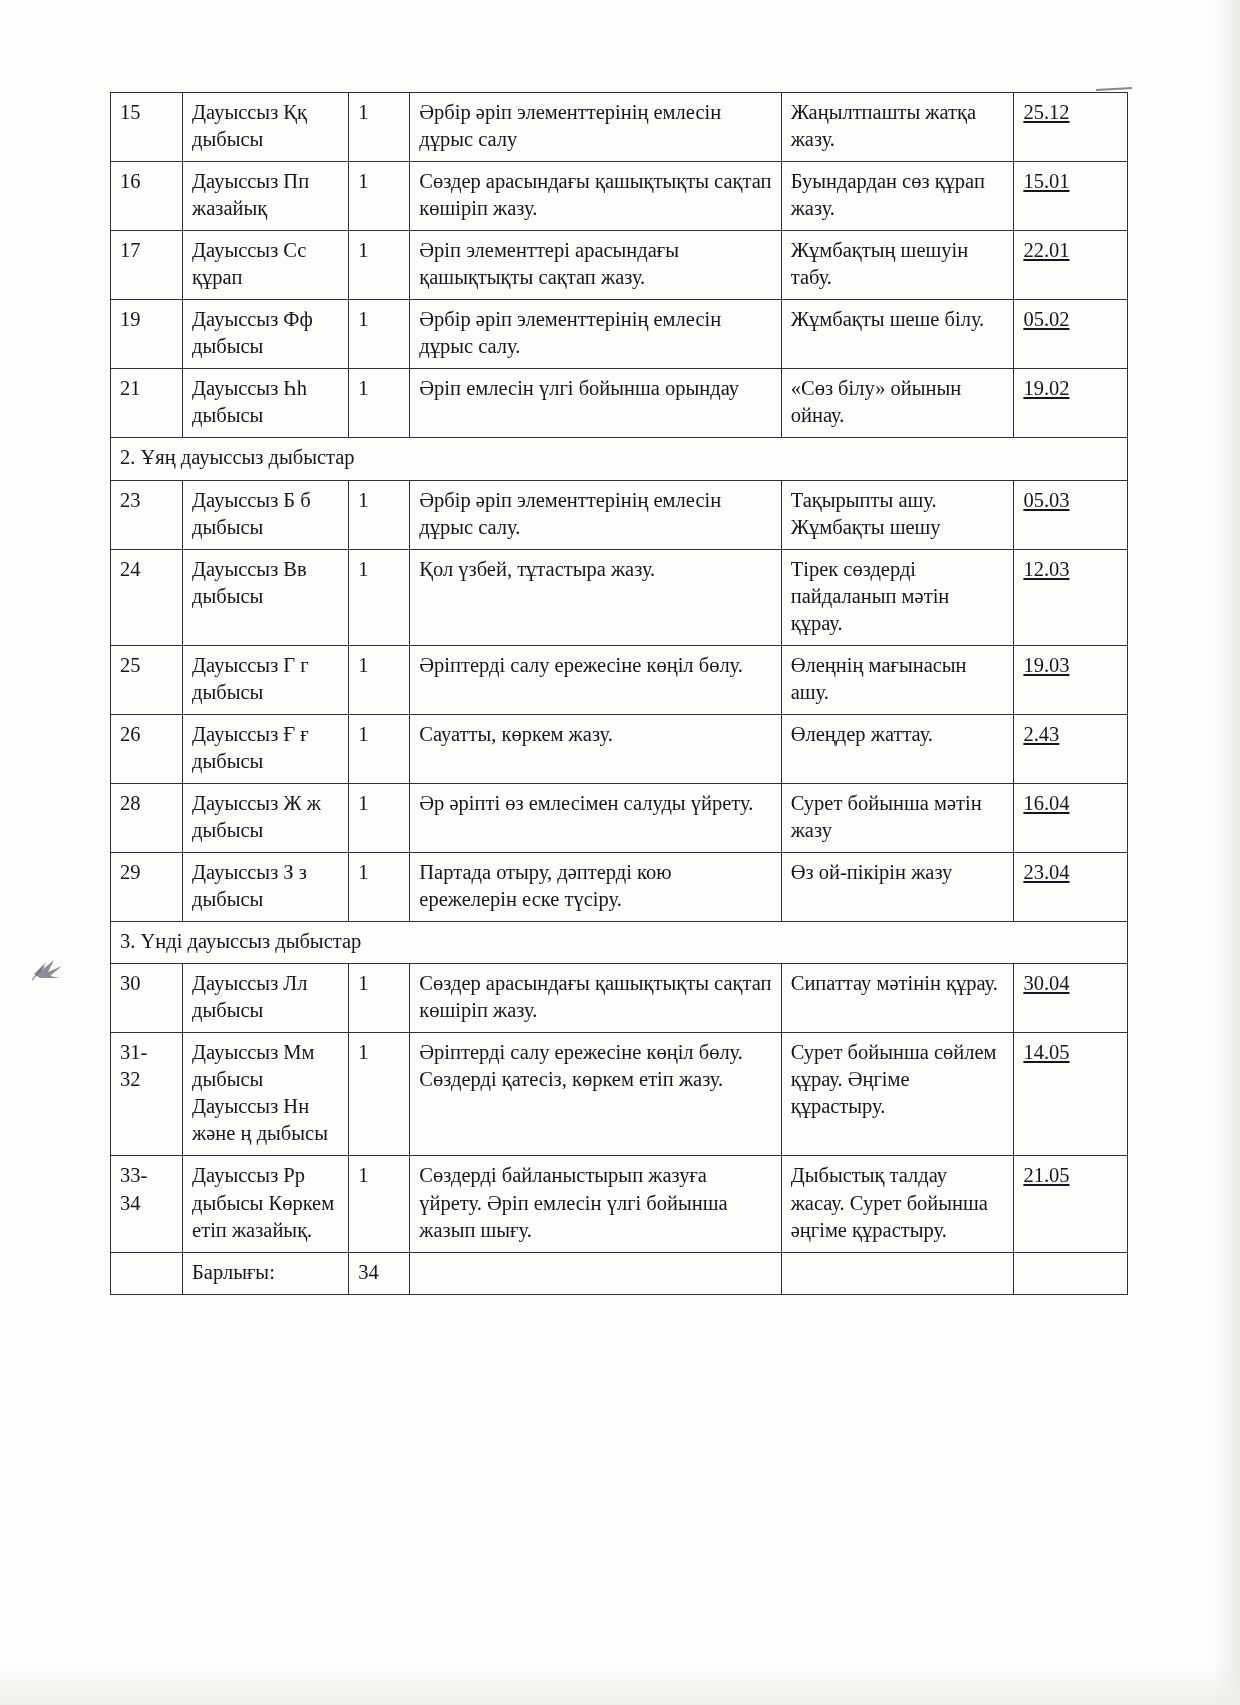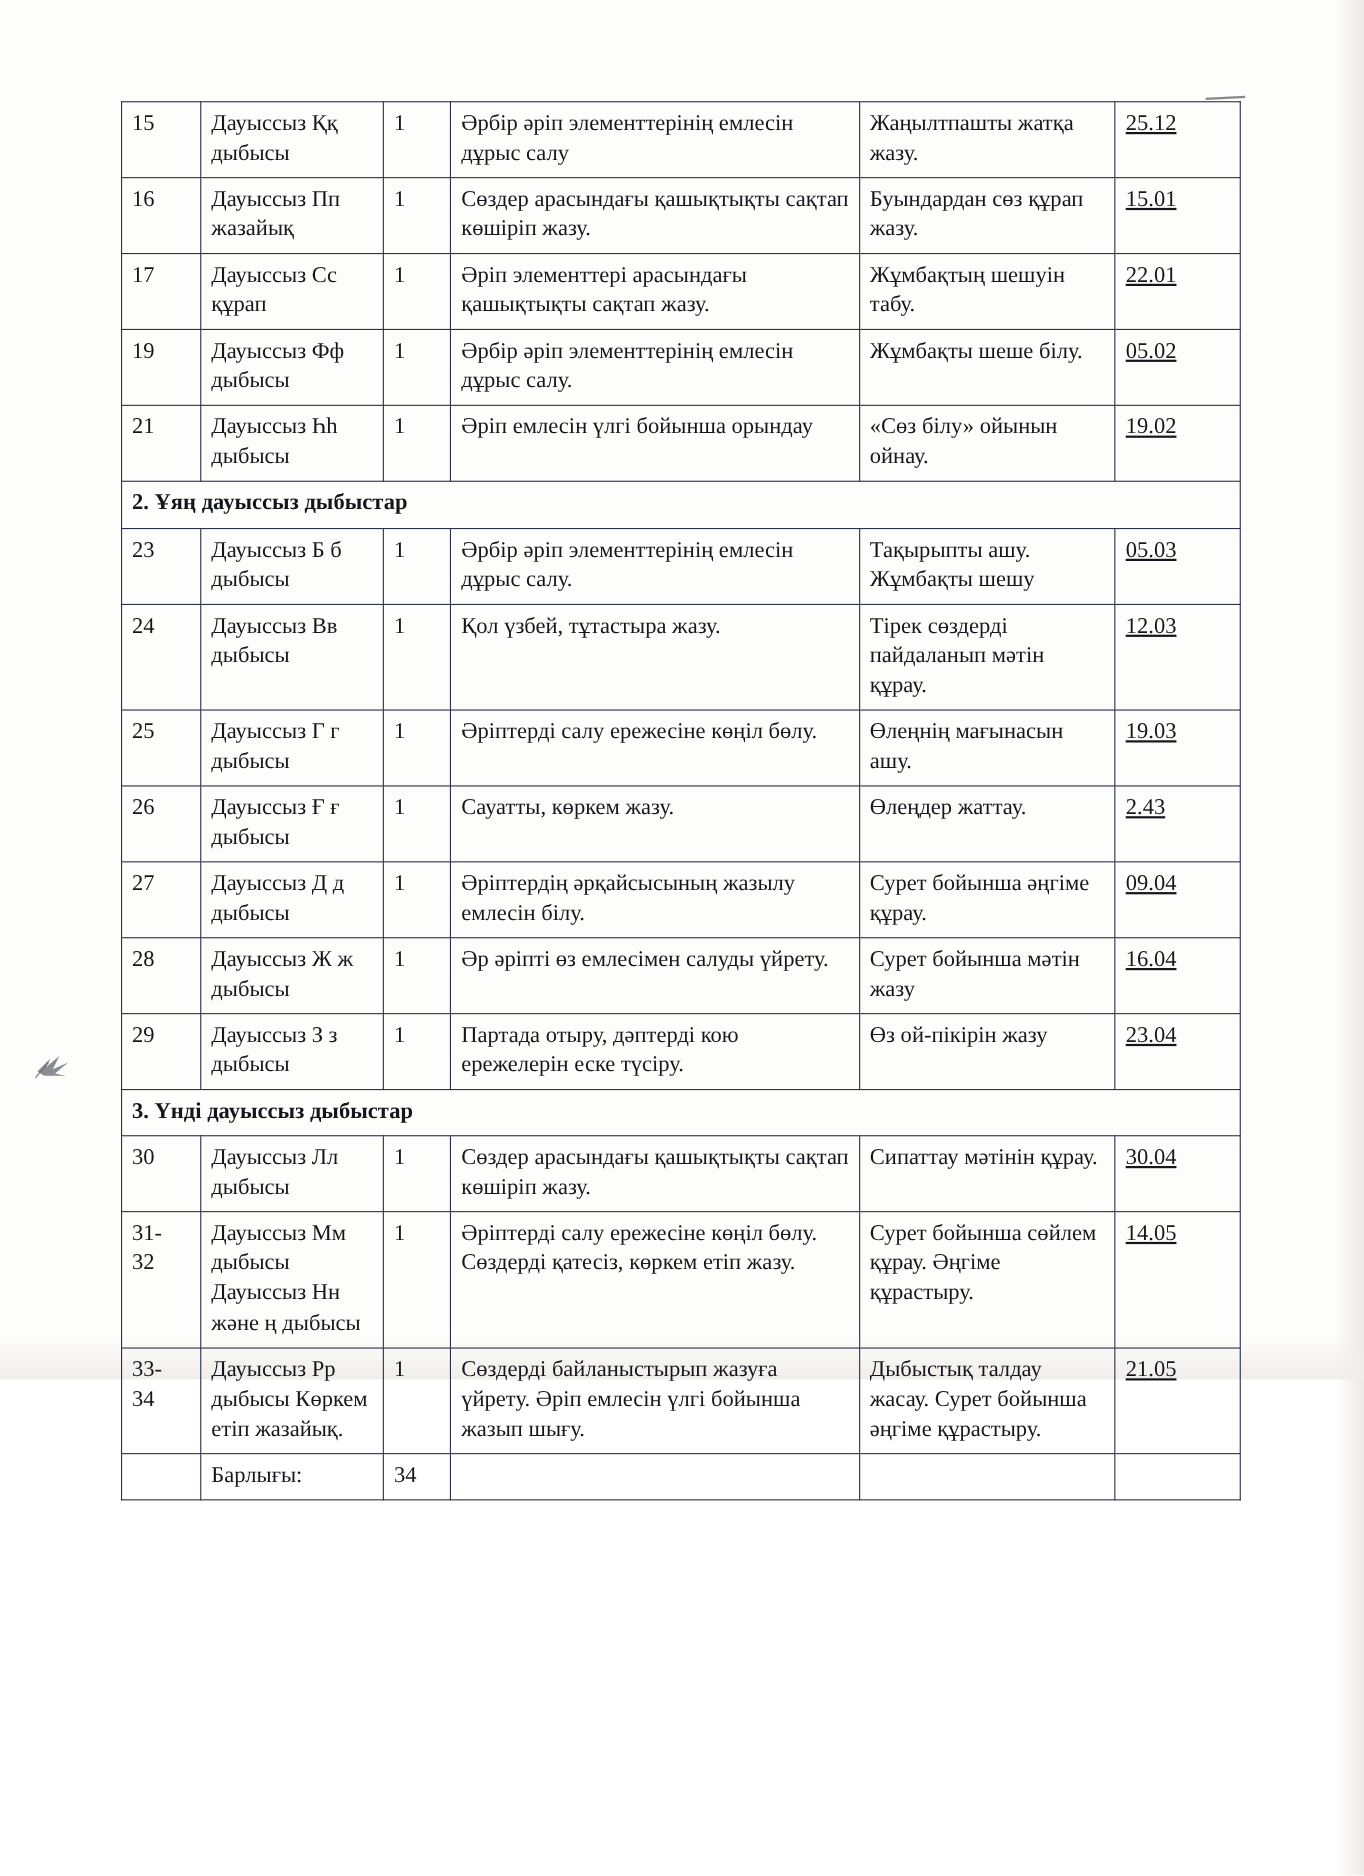--- a/index.html
+++ b/index.html
@@ -12,21 +12,21 @@
     height: 1705px;
     position: relative;
     font-family: "Liberation Serif", serif;
     color: #15161c;
     overflow: hidden;
   }
   .page {
     position: absolute;
     top: 0; left: 0;
     width: 1240px;
-    height: 1254px;
+    height: 1705px;
     background: #fdfdfb;
   }
   
   .scan-edge-right {
     position: absolute;
     top: 0; right: 0;
     width: 26px; height: 1705px;
     background: linear-gradient(to left, #eceae6 0%, rgba(255,255,255,0) 100%);
     pointer-events: none;
   }
@@ -72,21 +72,21 @@
   col.c-topic { width: 152px; }
   col.c-hrs   { width: 56px; }
   col.c-aim   { width: 340px; }
   col.c-task  { width: 213px; }
   col.c-date  { width: 104px; }
 
   td.num  { text-align: left; padding-left: 12px; }
   td.hrs  { text-align: left; padding-left: 14px; }
   td.date { text-align: left; padding-left: 12px; text-decoration: underline; }
   td.section {
-    font-weight: bold;
+    font-weight: normal;
     padding: 10px 8px 12px 66px;
   }
   .nowrap-cell { white-space: pre-line; }
 </style>
 </head>
 <body>
 
 <div class="page">
   <div class="scan-edge-right"></div>
   <div class="scan-edge-bottom"></div>
@@ -175,28 +175,20 @@
         </tr>
         <tr>
           <td class="num nowrap-cell">26</td>
           <td class="nowrap-cell">Дауыссыз  Ғ ғ дыбысы</td>
           <td class="hrs nowrap-cell">1</td>
           <td class="nowrap-cell">Сауатты, көркем жазу.</td>
           <td class="nowrap-cell">Өлеңдер жаттау.</td>
           <td class="date nowrap-cell">2.43</td>
         </tr>
         <tr>
-          <td class="num nowrap-cell">27</td>
-          <td class="nowrap-cell">Дауыссыз  Д д дыбысы</td>
-          <td class="hrs nowrap-cell">1</td>
-          <td class="nowrap-cell">Әріптердің әрқайсысының жазылу емлесін  білу.</td>
-          <td class="nowrap-cell">Сурет бойынша әңгіме құрау.</td>
-          <td class="date nowrap-cell">09.04</td>
-        </tr>
-        <tr>
           <td class="num nowrap-cell">28</td>
           <td class="nowrap-cell">Дауыссыз  Ж ж дыбысы</td>
           <td class="hrs nowrap-cell">1</td>
           <td class="nowrap-cell"> Әр әріпті өз емлесімен салуды үйрету.</td>
           <td class="nowrap-cell">Сурет бойынша мәтін жазу</td>
           <td class="date nowrap-cell">16.04</td>
         </tr>
         <tr>
           <td class="num nowrap-cell">29</td>
           <td class="nowrap-cell">Дауыссыз  З з дыбысы</td>

